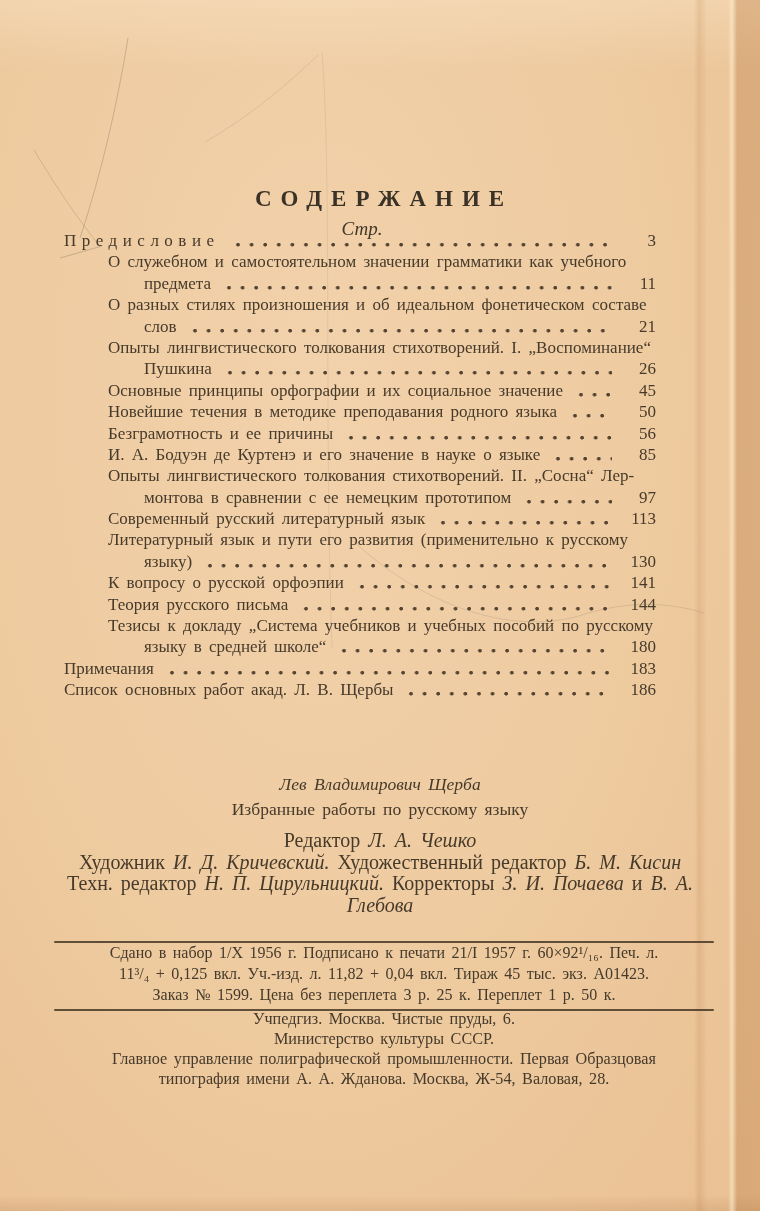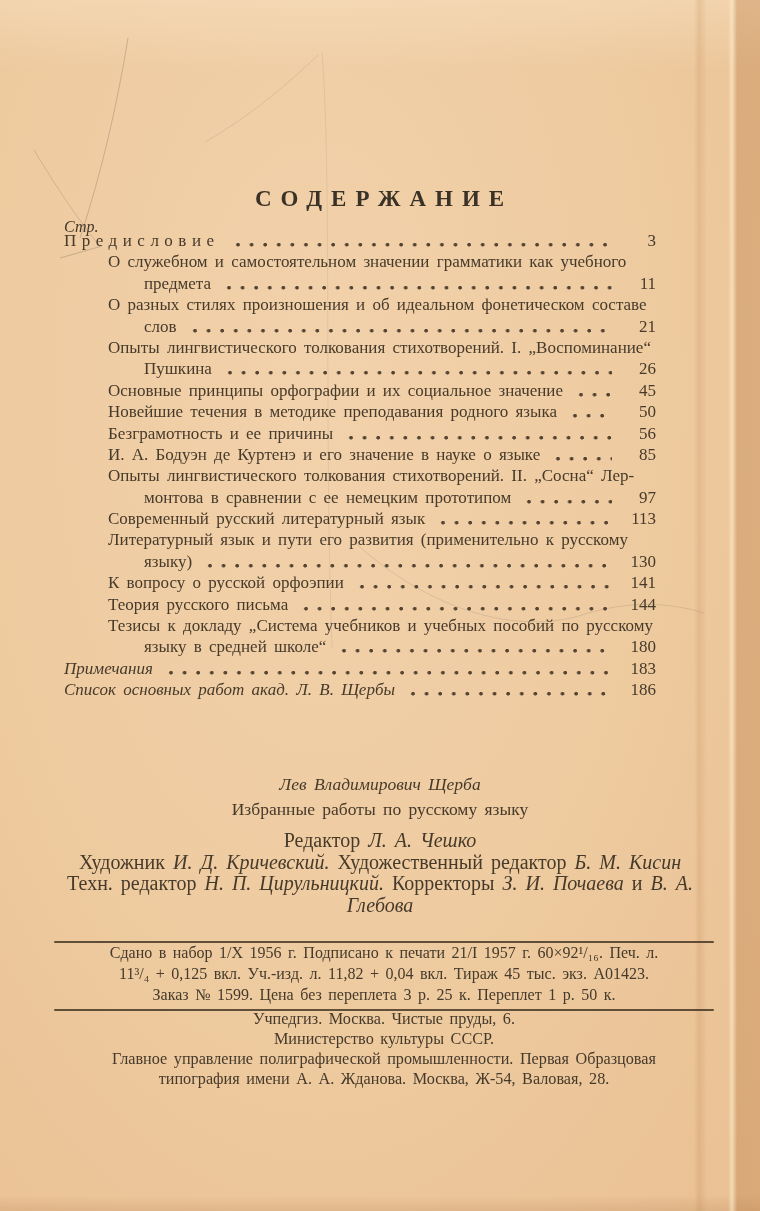--- a/index.html
+++ b/index.html
@@ -17,30 +17,30 @@
   }
   .scratches{position:absolute;left:0;top:0;pointer-events:none;}
 
   .heading{
     position:absolute;top:186px;left:64px;width:640px;
     text-align:center;font-size:23px;font-weight:bold;letter-spacing:9px;
     color:#3b3227;
   }
   .page-col{
     position:absolute;top:218px;left:64px;width:640px;box-sizing:border-box;
-    padding-right:44px;text-align:left;font-style:italic;font-size:16px;color:#42382a;
+    padding-right:44px;text-align:center;font-style:italic;font-size:19px;color:#42382a;
   }
 
   .toc{position:absolute;top:230px;left:64px;width:640px;font-size:17px;word-spacing:3px;}
   .toc-row{display:flex;align-items:baseline;height:21.4px;line-height:21.4px;white-space:nowrap;}
   .toc-row.ind0{padding-left:0;}
   .toc-row.ind1{padding-left:44px;}
   .toc-row.ind2{padding-left:80px;}
   .toc-row.spaced .toc-text{letter-spacing:5.5px;}
-  .toc-row.italic .toc-text{font-style:italic;}
+  .toc-row.italic .toc-text{}
   .toc-text{flex:0 0 auto;}
   .leader{
     flex:1 1 auto;min-width:14px;align-self:stretch;margin:0 8px 0 12px;
     background-image:radial-gradient(circle at 6px 15px, rgba(70,56,40,.92) 1.5px, rgba(70,56,40,0) 2.2px);
     background-size:13.6px 21.4px;background-repeat:repeat-x;
   }
   .pg{flex:0 0 36px;text-align:right;margin-right:48px;}
 
   .colophon{position:absolute;top:772px;left:56px;width:648px;text-align:center;word-spacing:3px;}
   .col-line{line-height:25px;font-size:17.5px;}

